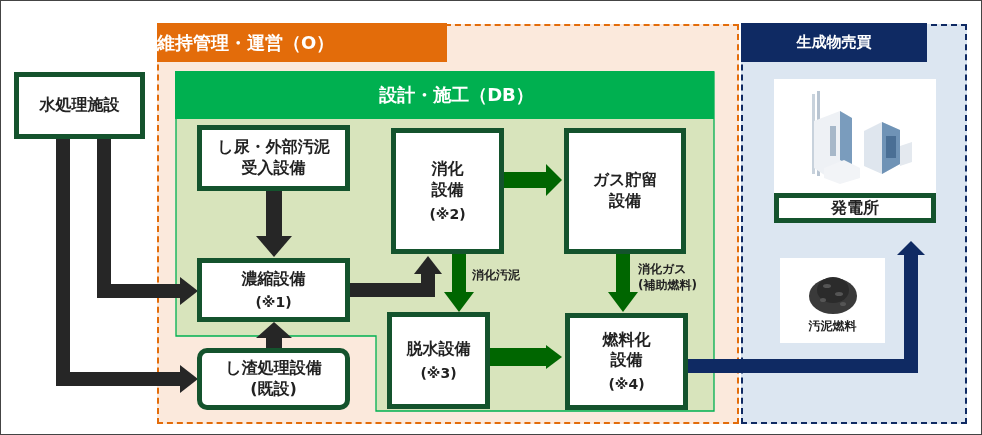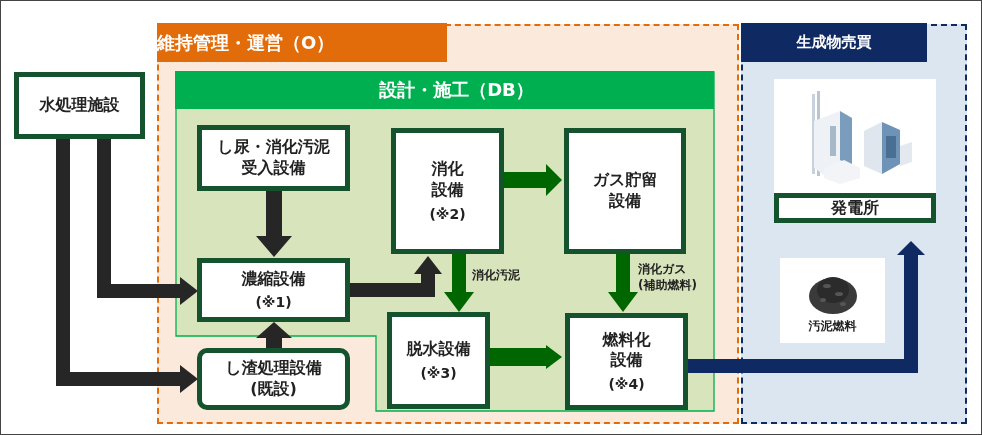--- a/index.html
+++ b/index.html
@@ -24,21 +24,21 @@
 
 <div class="abs om-area"></div>
 <div class="abs om-title">維持管理・運営（O）</div>
 
 <div class="abs sales-area"></div>
 <div class="abs sales-title">生成物売買</div>
 
 <svg class="arrows" width="982" height="435">
   <polygon points="176,72 714,72 714,411 376,411 376,336 176,336" fill="#d8e4bc" stroke="#00b050" stroke-width="1.3"></polygon>
 </svg>
-<div class="abs db-title" style="height:38px;padding-left:24px;">設計・施工（DB）</div>
+<div class="abs db-title" style="height:48px;padding-left:24px;">設計・施工（DB）</div>
 
 <svg class="arrows" width="982" height="435">
 
   <g>
     <path d="M104,138 L104,291 L181,291" fill="none" stroke="#262626" stroke-width="14"></path>
     <polygon points="180,277 198,291 180,305" fill="#262626"></polygon>
   </g>
 
   <g>
     <path d="M63,138 L63,379 L181,379" fill="none" stroke="#262626" stroke-width="14"></path>
@@ -84,21 +84,21 @@
     <path d="M688,366 L911,366 L911,250" fill="none" stroke="#0f2a63" stroke-width="14"></path>
     <polygon points="897,255 925,255 911,241" fill="#0f2a63"></polygon>
   </g>
 </svg>
 
 <div class="abs box" style="left:14px;top:72px;width:131px;height:67px;">
   <span>水処理施設</span>
 </div>
 
 <div class="abs box" style="left:197px;top:125px;width:153px;height:66px;">
-  <span>し尿・消化汚泥</span>
+  <span>し尿・外部汚泥</span>
   <span>受入設備</span>
 </div>
 
 <div class="abs box" style="left:197px;top:258px;width:153px;height:64px;">
   <span>濃縮設備</span>
   <span class="sub">(※1)</span>
 </div>
 
 <div class="abs box" style="left:197px;top:348px;width:153px;height:62px;border-radius:10px;">
   <span>し渣処理設備</span>

